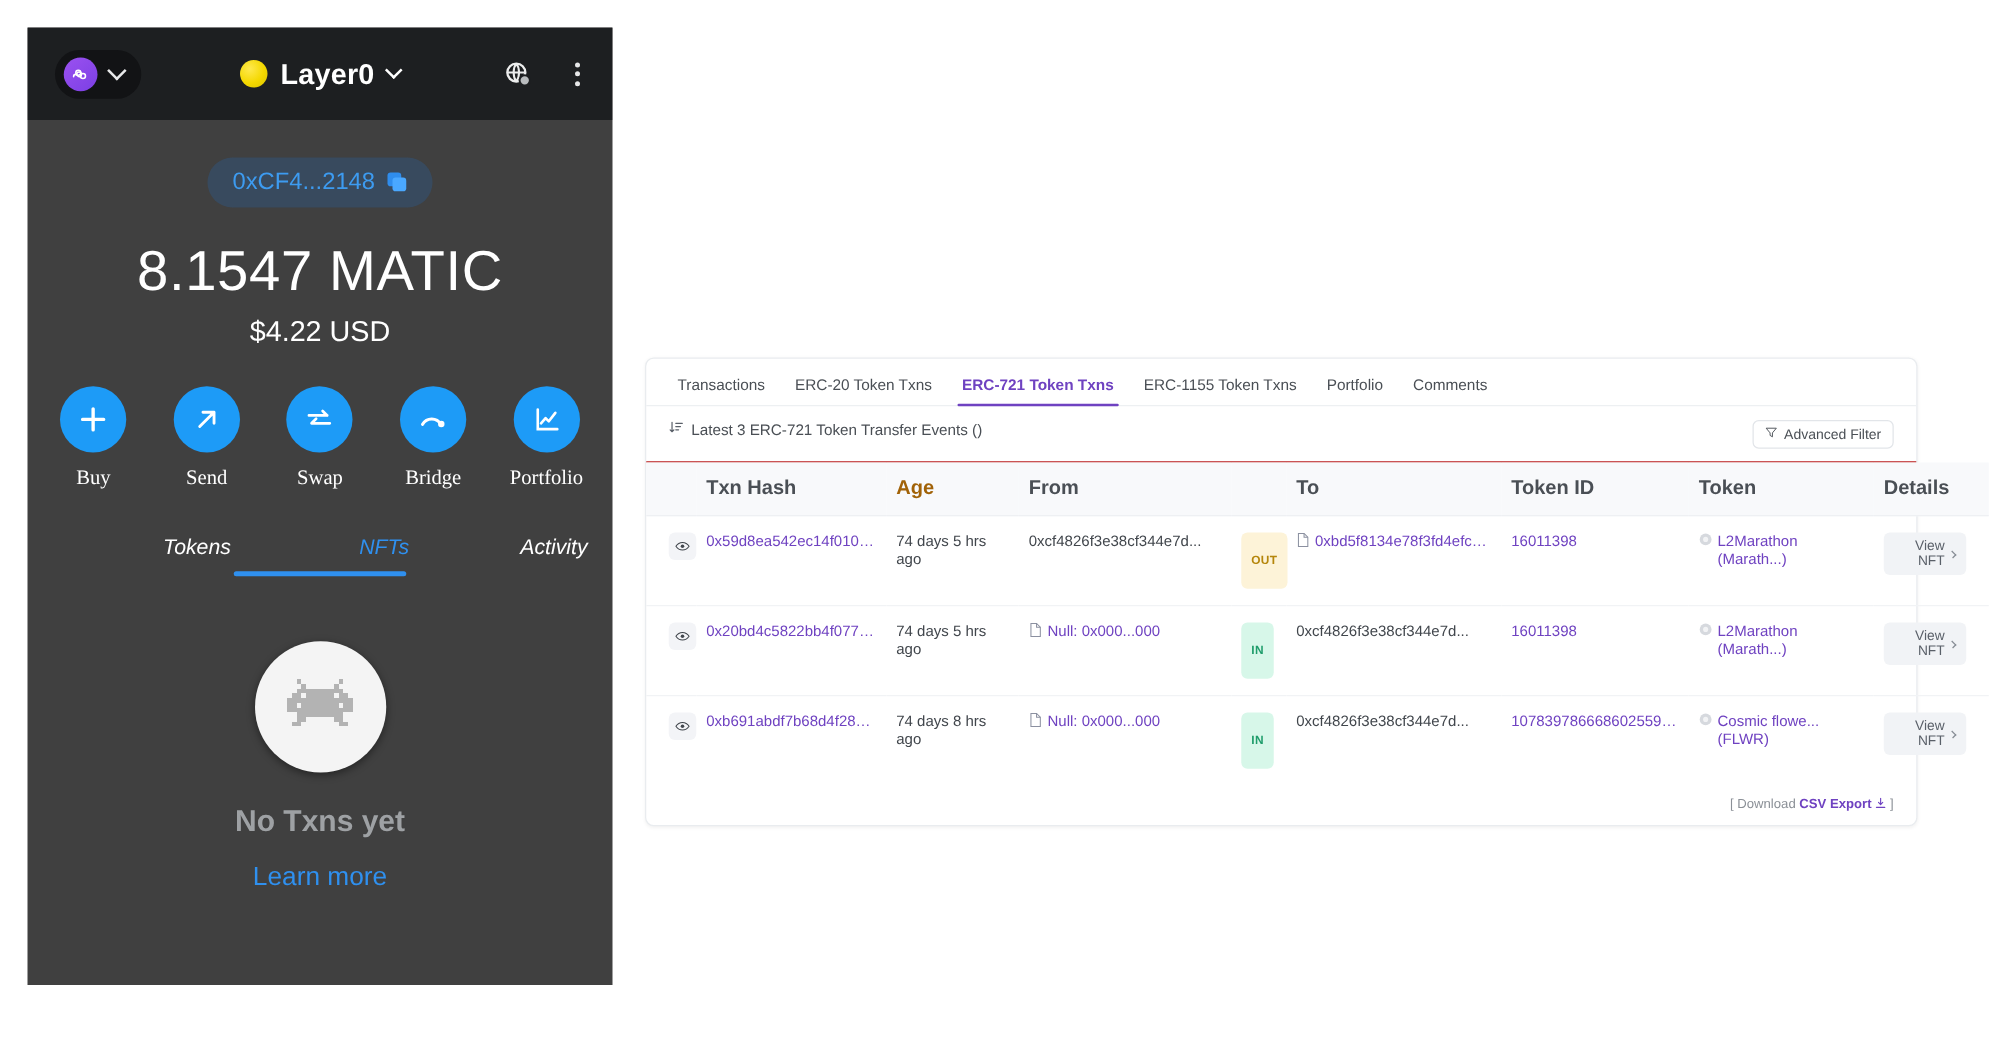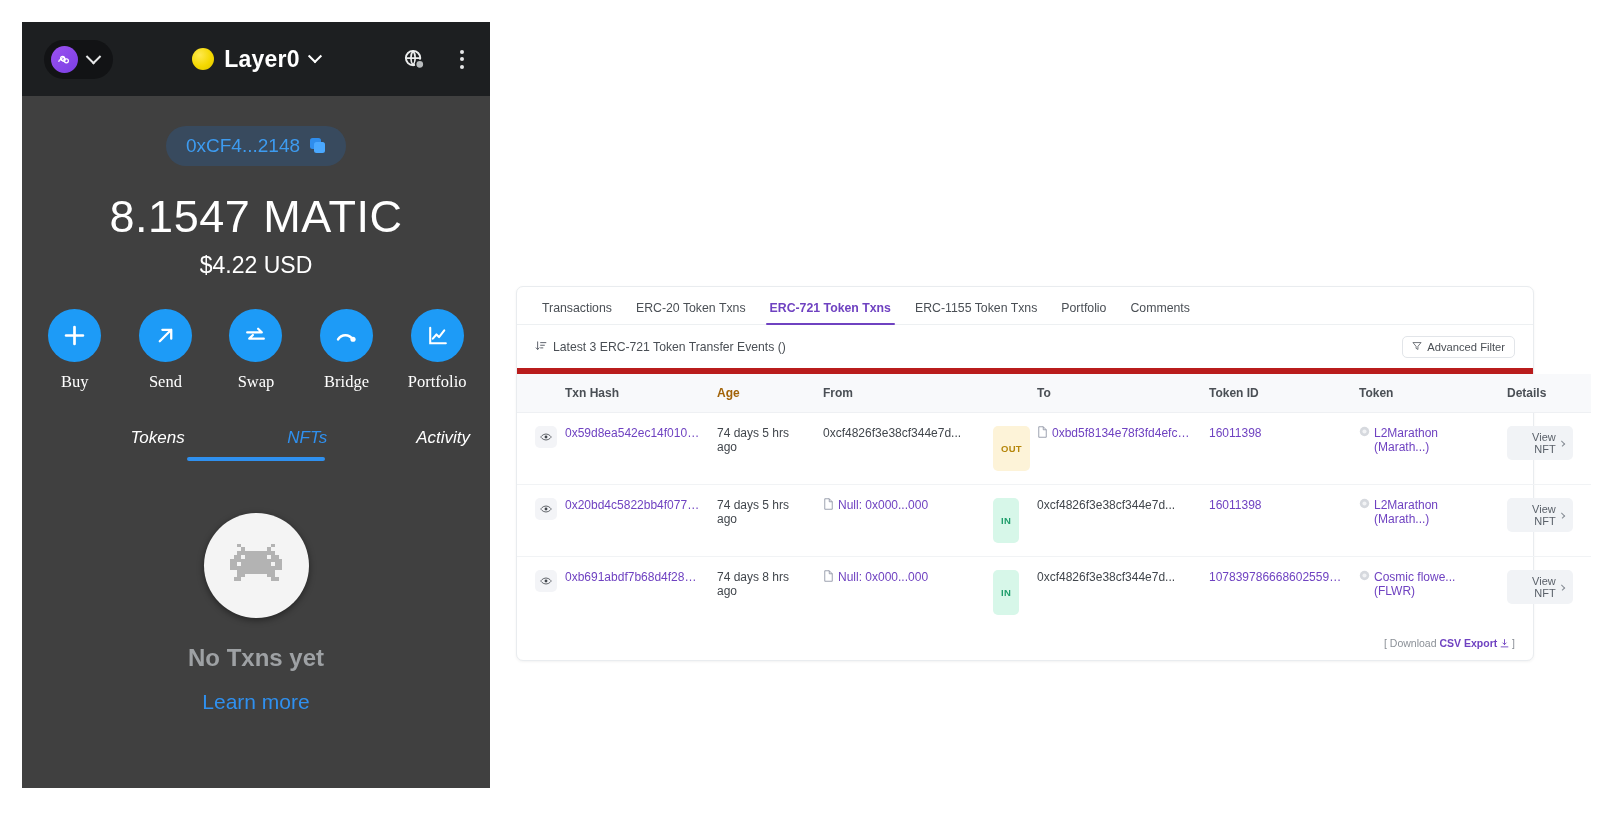--- a/index.html
+++ b/index.html
@@ -137,38 +137,38 @@
     padding: 0 12px 9px 12px;
     font-size: 12.3px; color: #4a4f55; cursor: pointer;
     position: relative; white-space: nowrap;
   }
   .etab.active { color: #6f42c1; font-weight: bold; }
   .etab.active::after {
     content: ""; position: absolute; left: 8px; right: 8px; bottom: -1px;
     height: 2.5px; background: #6f42c1; border-radius: 2px;
   }
   .esubbar {
-    display: flex; align-items: center;
+    display: flex; align-items: flex-start;
     padding: 11px 18px 10px 18px;
-    border-bottom: 6px solid #b91c1c;
+    border-bottom: 1px solid #b91c1c;
   }
   .esub-text { font-size: 12.2px; color: #4a4f55; display: flex; align-items: center; gap: 6px; }
   .adv-filter {
     margin-left: auto;
     display: inline-flex; align-items: center; gap: 5px;
     border: 1px solid #e2e5e9; border-radius: 5px;
     padding: 4px 9px; font-size: 11.2px; color: #4a4f55;
     background: #fff; cursor: pointer; white-space: nowrap;
   }
 
   table.etable { width: 100%; border-collapse: collapse; table-layout: fixed; }
   table.etable thead th {
     background: #f8f9fb;
     text-align: left;
-    font-size: 12px; font-weight: bold; color: #4a4f55;
+    font-size: 16px; font-weight: bold; color: #4a4f55;
     padding: 12px 8px;
     border-bottom: 1px solid #eef0f3;
     white-space: nowrap;
   }
   table.etable thead th.sorted { color: #a16207; }
   table.etable tbody td {
     padding: 13px 8px;
     border-bottom: 1px solid #f1f3f5;
     font-size: 12px; color: #41464c;
     vertical-align: top;

